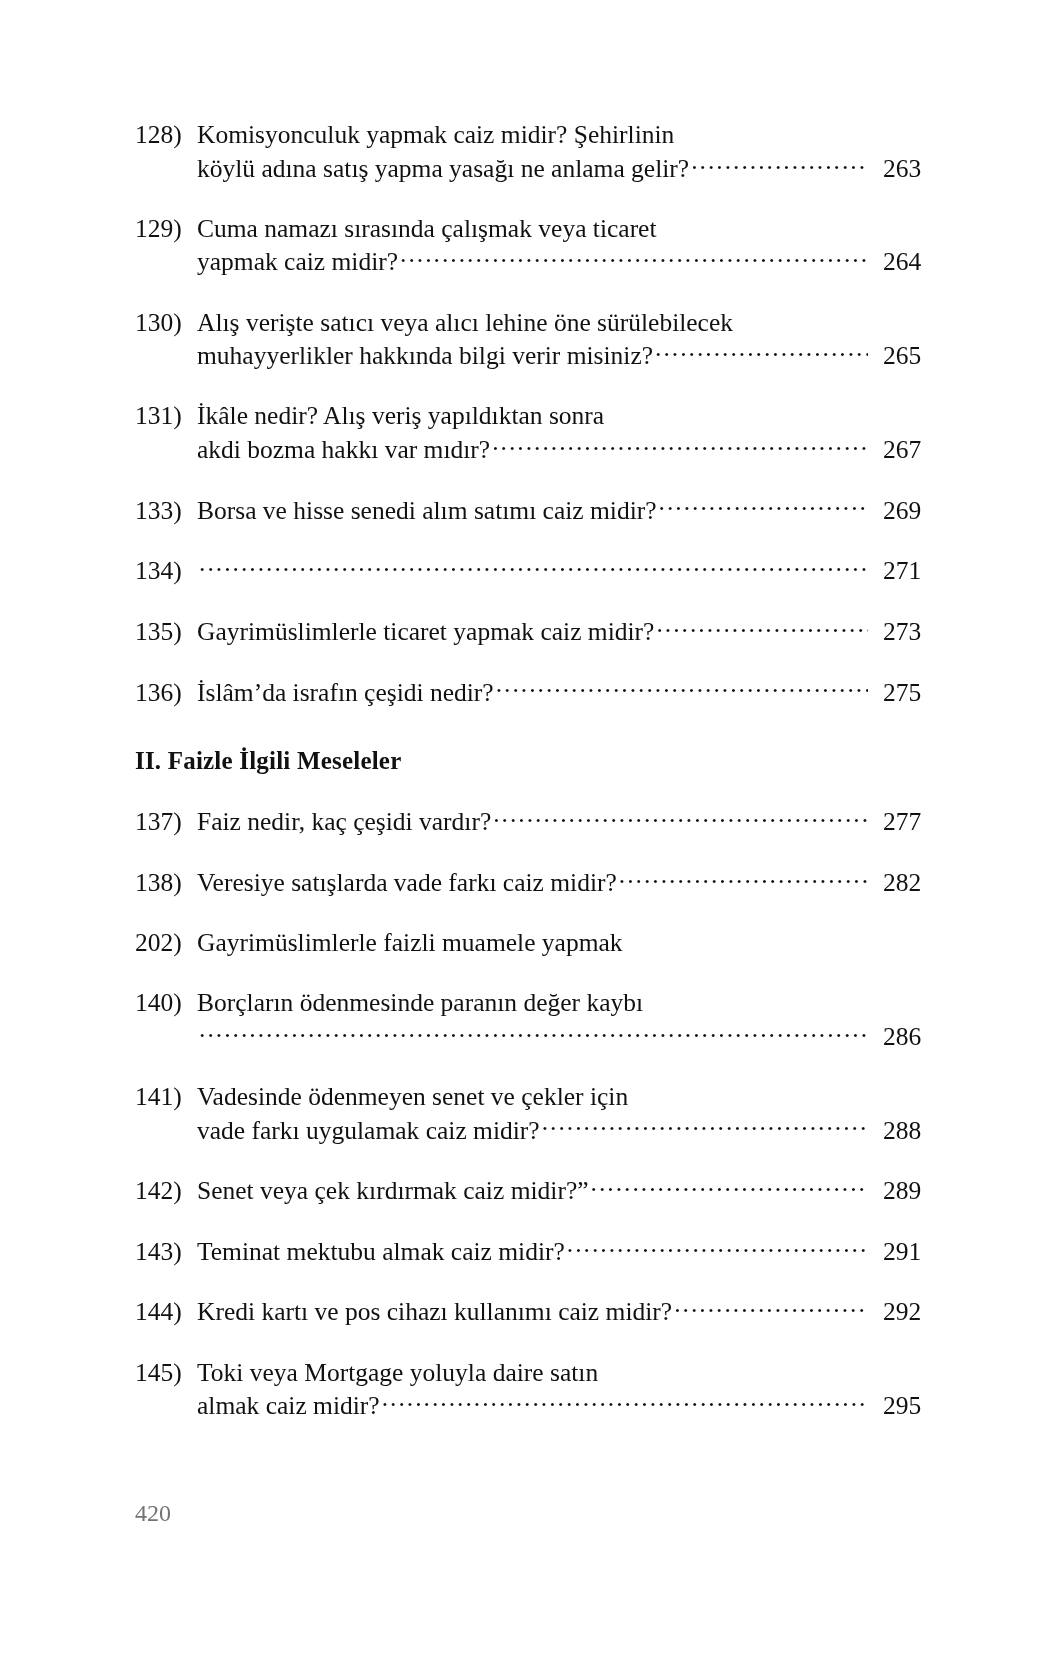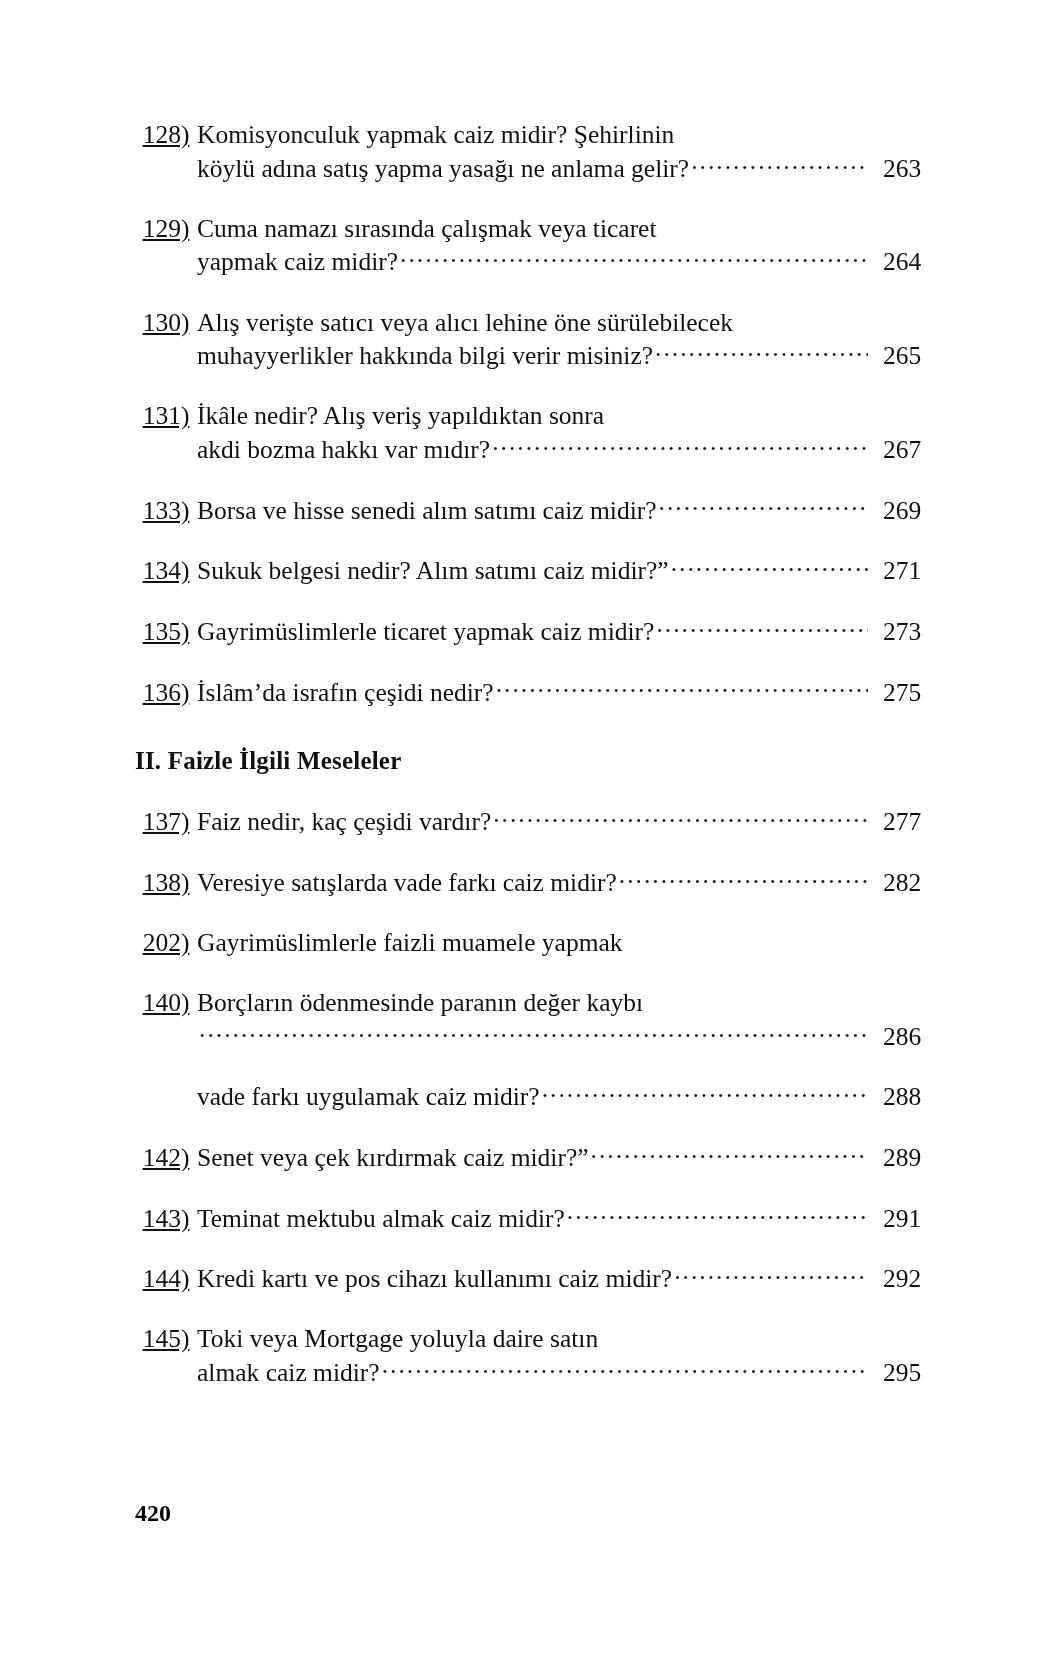--- a/index.html
+++ b/index.html
@@ -38,22 +38,21 @@
   }
   .entry .line {
     display: flex;
     align-items: baseline;
     width: 100%;
     white-space: nowrap;
   }
   .entry .num {
     flex: 0 0 auto;
     width: 62px;
-    text-align: center;
-    text-decoration: underline;
+    text-align: left;
   }
   .entry .txt {
     flex: 0 0 auto;
   }
   .entry .indent {
     flex: 0 0 auto;
     width: 62px;
   }
   .entry .leader {
     flex: 1 1 auto;
@@ -86,22 +85,21 @@
     letter-spacing: 0.2px;
     margin: 38px 0 30px 0;
   }
 
   
   .folio {
     position: absolute;
     left: 135px;
     top: 1500px;
     font-size: 24px;
-    color: #000000;
-    font-weight: bold;
+    color: #737373;
   }
 </style>
 </head>
 <body>
 
 <div class="page">
 
   <div class="toc-list">
       <div class="entry">
         <div class="line nofill">
@@ -155,21 +153,20 @@
         <div class="line">
           <span class="num">133)</span>
           <span class="txt">Borsa ve hisse senedi alım satımı caiz midir?</span>
           <span class="leader"></span>
           <span class="pg">269</span>
         </div>
       </div>
       <div class="entry">
         <div class="line">
           <span class="num">134)</span>
-          <span class="txt">Sukuk belgesi nedir? Alım satımı caiz midir?”</span>
           <span class="leader"></span>
           <span class="pg">271</span>
         </div>
       </div>
       <div class="entry">
         <div class="line">
           <span class="num">135)</span>
           <span class="txt">Gayrimüslimlerle ticaret yapmak caiz midir?</span>
           <span class="leader"></span>
           <span class="pg">273</span>
@@ -215,20 +212,24 @@
           <span class="num">140)</span>
           <span class="txt">Borçların ödenmesinde paranın değer kaybı</span>
         </div>
         <div class="line">
           <span class="indent"></span>
           <span class="leader"></span>
           <span class="pg">286</span>
         </div>
       </div>
       <div class="entry">
+        <div class="line nofill">
+          <span class="num">141)</span>
+          <span class="txt">Vadesinde ödenmeyen senet ve çekler için</span>
+        </div>
         <div class="line">
           <span class="indent"></span>
           <span class="txt">vade farkı uygulamak caiz midir?</span>
           <span class="leader"></span>
           <span class="pg">288</span>
         </div>
       </div>
       <div class="entry">
         <div class="line">
           <span class="num">142)</span>

